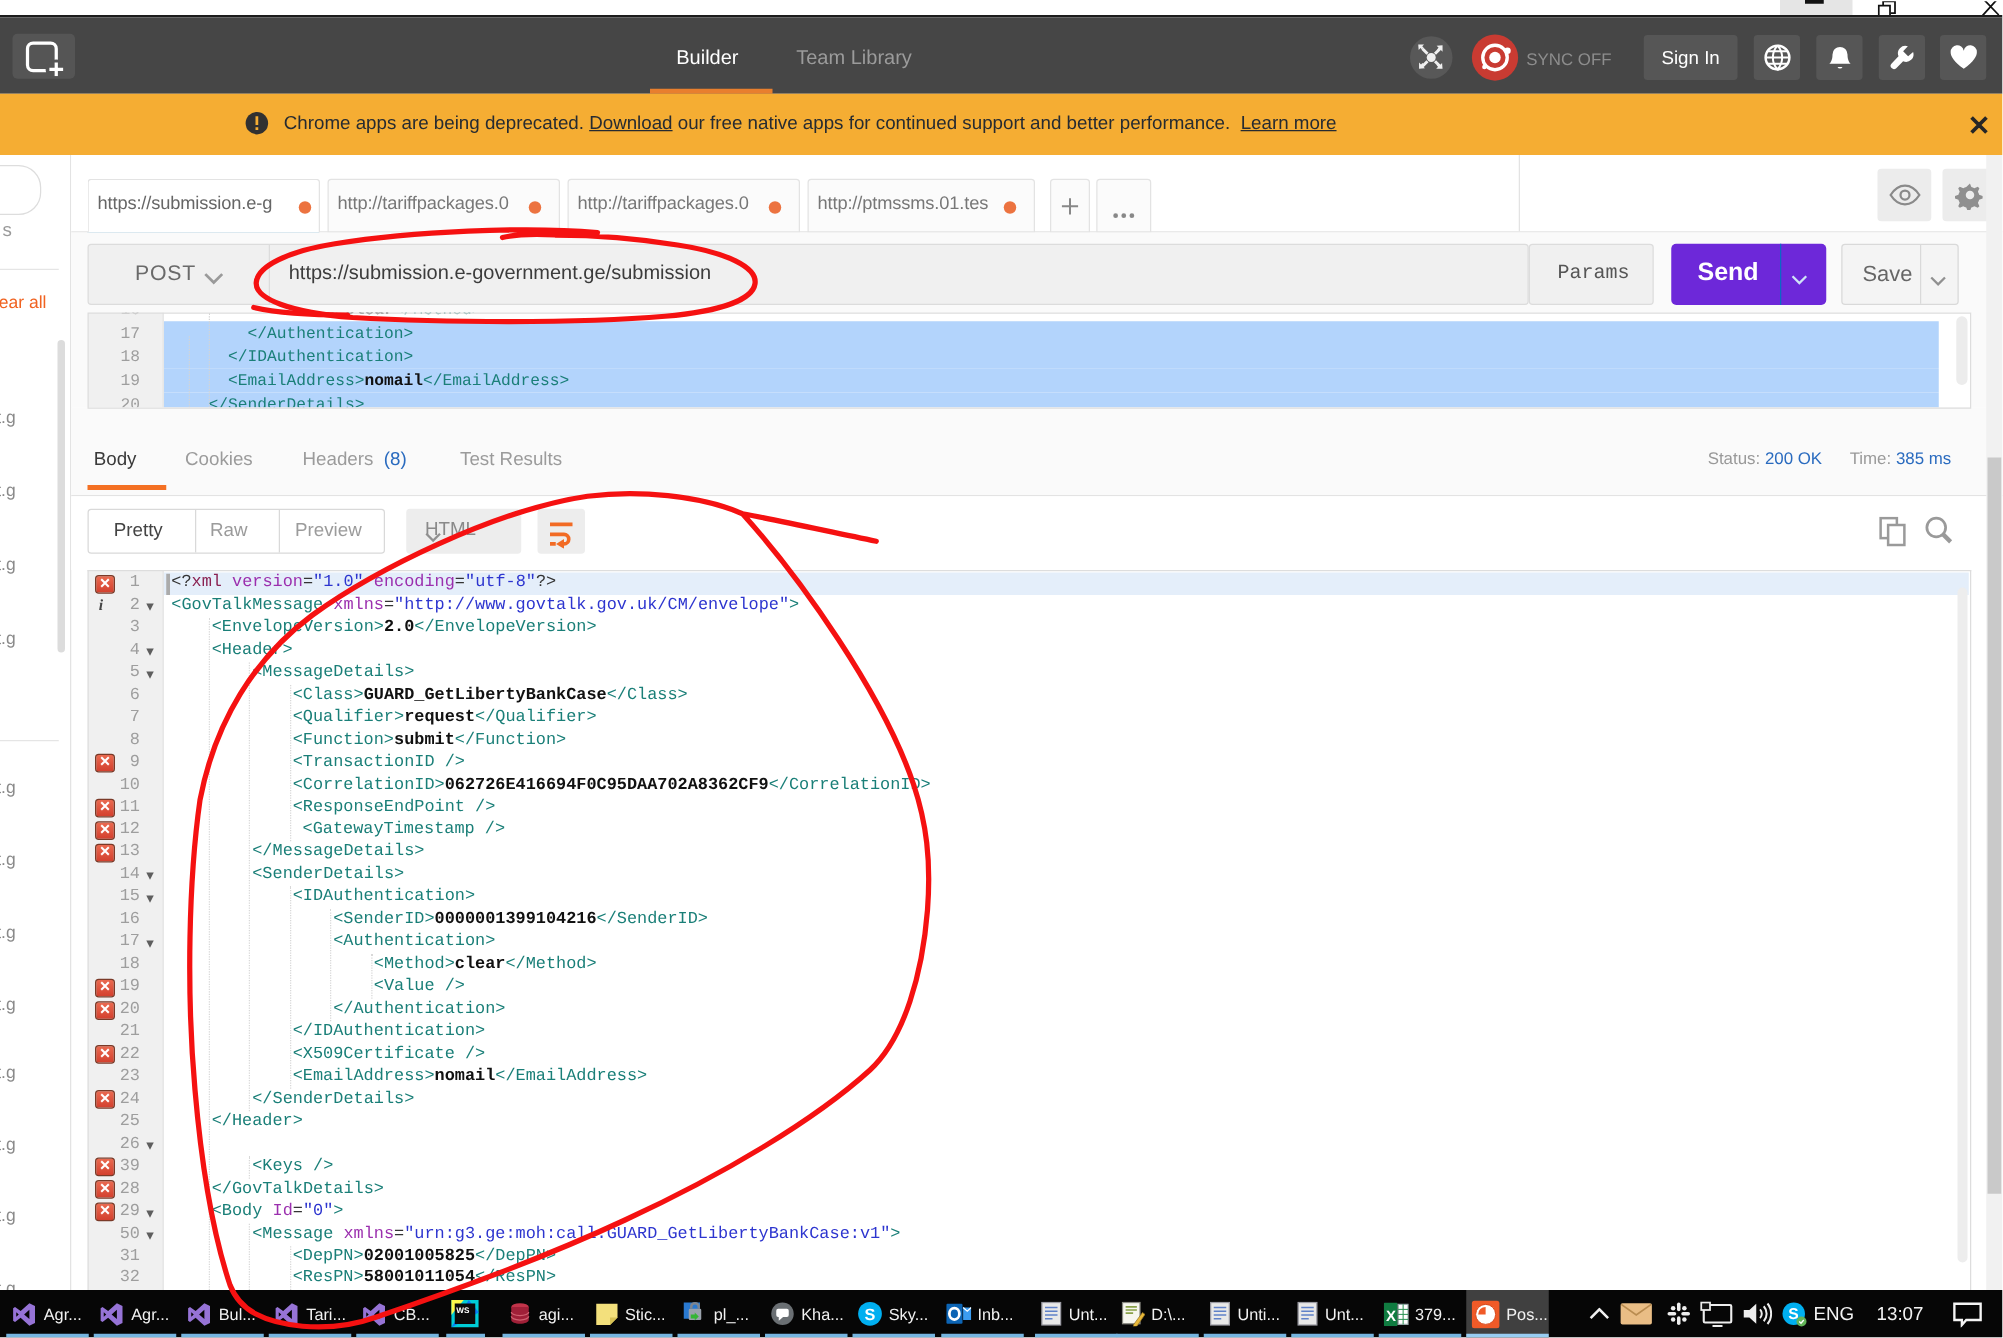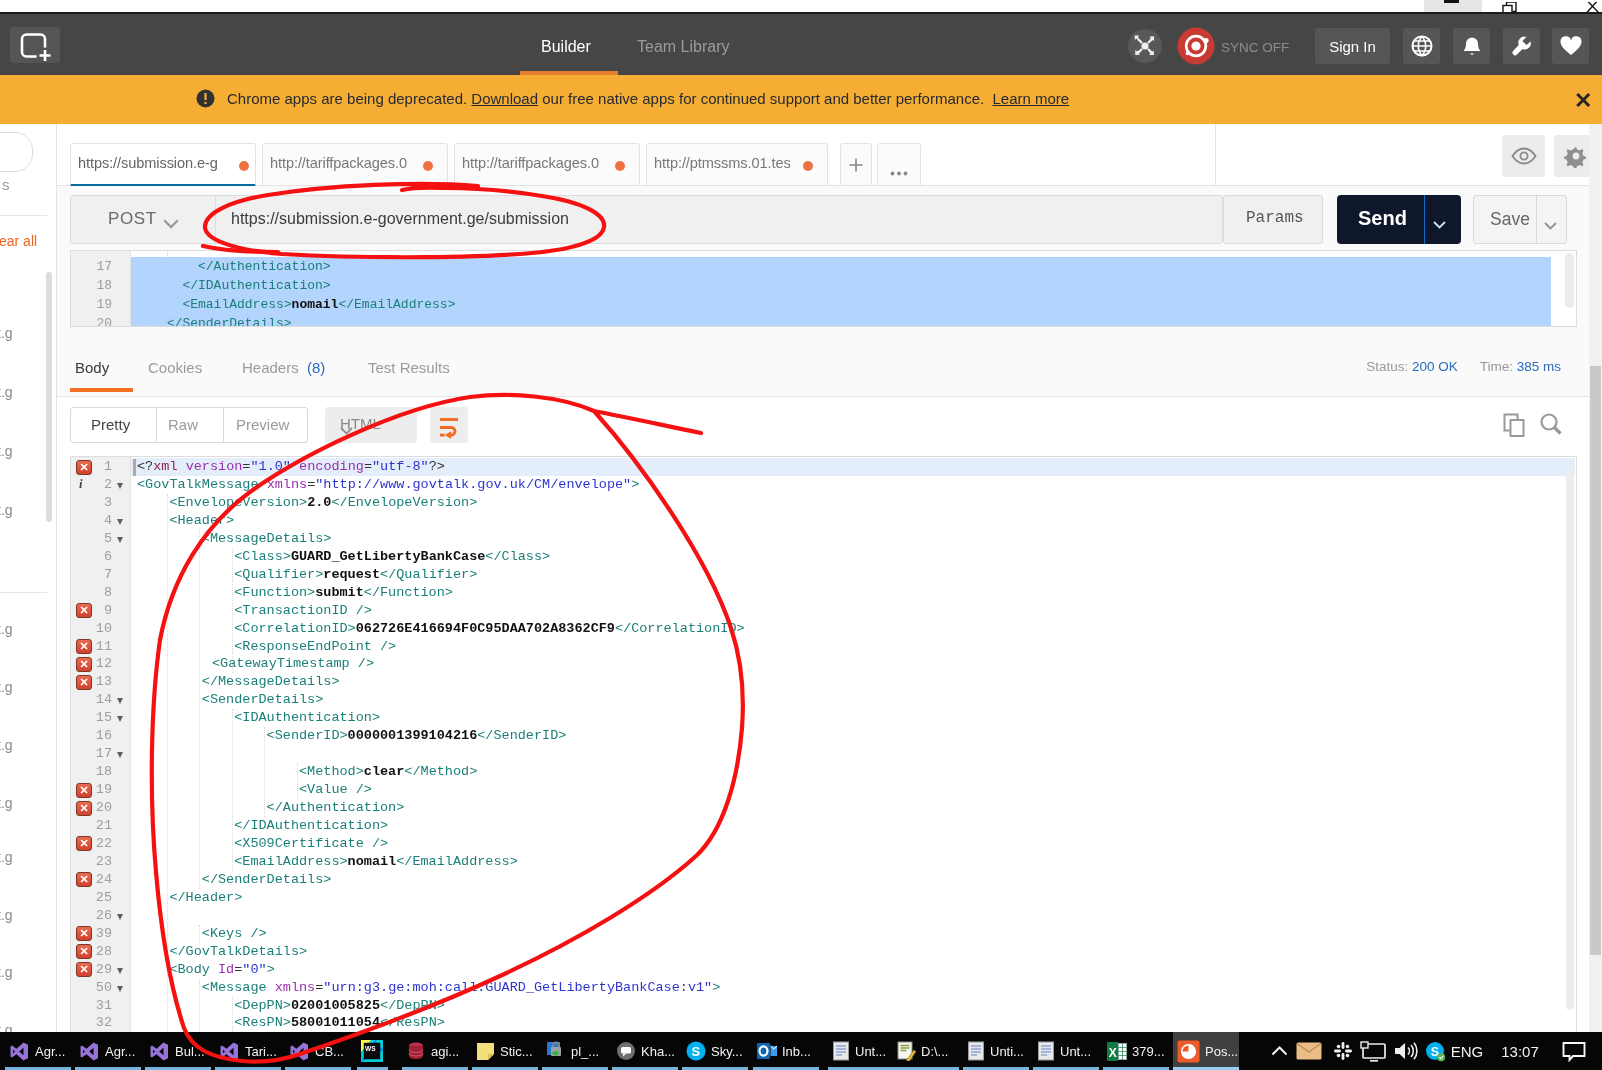--- a/index.html
+++ b/index.html
@@ -53,40 +53,40 @@
 #sbclear { position:absolute; left:-1px; top:109px; color:#f06321; font-size:14px; }
 .hist { position:absolute; left:-3px; font-size:14px; color:#8a8a8a; }
 #sbthumb { position:absolute; left:46px; top:148px; width:6px; height:250px; background:#dcdcdc; border-radius:3px; }
 #sbdiv2 { position:absolute; left:0; top:468px; width:47px; height:1px; background:#e5e5e5; }
 
 
 #tabrow { position:absolute; left:57px; top:124px; width:1545px; height:62px; background:#fff; border-bottom:1px solid #e3e3e3; }
 .rtab { position:absolute; top:19px; height:43px; background:#fbfbfb; border:1px solid #e3e3e3; border-radius:3px 3px 0 0; font-size:14px; color:#777; }
 .rtab .lab { position:absolute; left:7px; top:11px; white-space:nowrap; overflow:hidden; font-size:14.6px; letter-spacing:-0.1px; }
 .rtab .dot { position:absolute; border-radius:50%; width:10px; height:10px; background:#ec7340; top:17px; }
-.rtab.act { background:#fff; border-bottom:3px solid #0369a1; height:44px; color:#666; }
+.rtab.act { background:#fff; border-bottom:1px solid #0369a1; height:44px; color:#666; }
 #plusbtn { position:absolute; left:783px; top:19px; width:32px; height:43px; border:1px solid #e3e3e3; background:#fbfbfb; border-radius:3px 3px 0 0; text-align:center; padding-top:14px; }
 #dotsbtn { position:absolute; left:820px; top:19px; width:44px; height:43px; border:1px solid #e3e3e3; background:#fbfbfb; border-radius:3px 3px 0 0; text-align:center; padding-top:18px; }
 #envdiv { position:absolute; left:1158px; top:0px; width:1px; height:61px; background:#e3e3e3; }
 #envsel { position:absolute; left:1170px; top:11px; width:260px; height:42px; background:#f1f1f1; border-radius:3px; font-size:15px; color:#666; }
 #envsel span { position:absolute; left:18px; top:11px; }
 #envsel .ch { position:absolute; left:auto; right:16px; top:17px; }
 #eyebtn { position:absolute; left:1445px; top:11px; width:43px; height:42px; background:#ececec; border-radius:3px; text-align:center; padding-top:12px; }
 #gearbtn { position:absolute; left:1497px; top:11px; width:43px; height:42px; background:#ececec; border-radius:3px; text-align:center; padding-top:9px; }
 
 
 #reqsec { position:absolute; left:57px; top:186px; width:1545px; height:140px; background:#fafafa; }
 #urlgroup { position:absolute; left:13px; top:9px; width:1153px; height:49px; background:#f0f0f0; border:1px solid #dcdcdc; border-radius:3px; }
 #postlab { position:absolute; left:37px; top:13px; font-size:17px; color:#6a6a6a; letter-spacing:0.6px; }
 #postchev { position:absolute; left:92px; top:19px; }
 #postsep { position:absolute; left:144px; top:0; width:1px; height:47px; background:#dcdcdc; }
 #urltext { position:absolute; left:160px; top:14px; font-size:16px; color:#3c3c3c; }
 #paramsbtn { position:absolute; left:1166px; top:9px; width:100px; height:49px; background:#f0f0f0; border:1px solid #dcdcdc; border-radius:3px; }
 #paramslab { position:absolute; left:1189px; top:23px; font-size:16px; color:#555;font-family:Liberation Mono, monospace; }
-#sendbtn { position:absolute; left:1280px; top:9px; width:124px; height:49px; background:#0f172a; border-radius:4px; color:#fff; }
+#sendbtn { position:absolute; left:1280px; top:9px; width:124px; height:49px; background:#6d28d9; border-radius:4px; color:#fff; }
 #sendbtn .lab { position:absolute; left:21px; top:12px; font-size:20px; font-weight:bold; }
 #sendbtn .sep { position:absolute; left:87px; top:0; width:1px; height:49px; background:#0c69c4; }
 #sendbtn .ch { position:absolute; left:96px; top:20px; }
 #savebtn { position:absolute; left:1416px; top:9px; width:94px; height:49px; background:#f4f4f4; border:1px solid #d9d9d9; border-radius:3px; color:#666; }
 #savebtn .lab { position:absolute; left:16px; top:13px; font-size:17.5px; }
 #savebtn .sep { position:absolute; left:62px; top:0; width:1px; height:47px; background:#d9d9d9; }
 #savebtn .ch { position:absolute; left:70px; top:20px; }
 
 
 #topedit { position:absolute; left:70px; top:250px; width:1507px; height:76px; background:#fff; overflow:hidden; }
@@ -403,25 +403,26 @@
 <div class="mrow" style="top:19.95px"><span style="padding-left:6.0px"><i class="t">&lt;GovTalkMessage</i><i class="n"> </i><i class="a">xmlns</i><i class="n">=</i><i class="s">"http://www.govtalk.gov.uk/CM/envelope"</i><i class="t">&gt;</i></span></div>
 <div class="mrow" style="top:37.90px"><span style="padding-left:38.4px"><i class="t">&lt;EnvelopeVersion&gt;</i><i class="c">2.0</i><i class="t">&lt;/EnvelopeVersion&gt;</i></span></div>
 <div class="mrow" style="top:55.85px"><span style="padding-left:38.4px"><i class="t">&lt;Header&gt;</i></span></div>
 <div class="mrow" style="top:73.80px"><span style="padding-left:70.8px"><i class="t">&lt;MessageDetails&gt;</i></span></div>
 <div class="mrow" style="top:91.75px"><span style="padding-left:103.2px"><i class="t">&lt;Class&gt;</i><i class="c">GUARD_GetLibertyBankCase</i><i class="t">&lt;/Class&gt;</i></span></div>
 <div class="mrow" style="top:109.70px"><span style="padding-left:103.2px"><i class="t">&lt;Qualifier&gt;</i><i class="c">request</i><i class="t">&lt;/Qualifier&gt;</i></span></div>
 <div class="mrow" style="top:127.65px"><span style="padding-left:103.2px"><i class="t">&lt;Function&gt;</i><i class="c">submit</i><i class="t">&lt;/Function&gt;</i></span></div>
 <div class="mrow" style="top:145.60px"><span style="padding-left:103.2px"><i class="t">&lt;TransactionID /&gt;</i></span></div>
 <div class="mrow" style="top:163.55px"><span style="padding-left:103.2px"><i class="t">&lt;CorrelationID&gt;</i><i class="c">062726E416694F0C95DAA702A8362CF9</i><i class="t">&lt;/CorrelationID&gt;</i></span></div>
 <div class="mrow" style="top:181.50px"><span style="padding-left:103.2px"><i class="t">&lt;ResponseEndPoint /&gt;</i></span></div>
-<div class="mrow" style="top:199.45px"><span style="padding-left:81px"><i class="t">&lt;GatewayTimestamp /&gt;</i></span></div>
+<div class="mrow" style="top:199.45px"><span style="padding-left:111px"><i class="t">&lt;GatewayTimestamp /&gt;</i></span></div>
 <div class="mrow" style="top:217.40px"><span style="padding-left:70.8px"><i class="t">&lt;/MessageDetails&gt;</i></span></div>
 <div class="mrow" style="top:235.35px"><span style="padding-left:70.8px"><i class="t">&lt;SenderDetails&gt;</i></span></div>
 <div class="mrow" style="top:253.30px"><span style="padding-left:103.2px"><i class="t">&lt;IDAuthentication&gt;</i></span></div>
 <div class="mrow" style="top:271.25px"><span style="padding-left:135.6px"><i class="t">&lt;SenderID&gt;</i><i class="c">0000001399104216</i><i class="t">&lt;/SenderID&gt;</i></span></div>
+<div class="mrow" style="top:289.20px"><span style="padding-left:135.6px"><i class="t">&lt;Authentication&gt;</i></span></div>
 <div class="mrow" style="top:307.15px"><span style="padding-left:168.0px"><i class="t">&lt;Method&gt;</i><i class="c">clear</i><i class="t">&lt;/Method&gt;</i></span></div>
 <div class="mrow" style="top:325.10px"><span style="padding-left:168.0px"><i class="t">&lt;Value /&gt;</i></span></div>
 <div class="mrow" style="top:343.05px"><span style="padding-left:135.6px"><i class="t">&lt;/Authentication&gt;</i></span></div>
 <div class="mrow" style="top:361.00px"><span style="padding-left:103.2px"><i class="t">&lt;/IDAuthentication&gt;</i></span></div>
 <div class="mrow" style="top:378.95px"><span style="padding-left:103.2px"><i class="t">&lt;X509Certificate /&gt;</i></span></div>
 <div class="mrow" style="top:396.90px"><span style="padding-left:103.2px"><i class="t">&lt;EmailAddress&gt;</i><i class="c">nomail</i><i class="t">&lt;/EmailAddress&gt;</i></span></div>
 <div class="mrow" style="top:414.85px"><span style="padding-left:70.8px"><i class="t">&lt;/SenderDetails&gt;</i></span></div>
 <div class="mrow" style="top:432.80px"><span style="padding-left:38.4px"><i class="t">&lt;/Header&gt;</i></span></div>
 <div class="mrow" style="top:468.70px"><span style="padding-left:70.8px"><i class="t">&lt;Keys /&gt;</i></span></div>
 <div class="mrow" style="top:486.65px"><span style="padding-left:38.4px"><i class="t">&lt;/GovTalkDetails&gt;</i></span></div>

